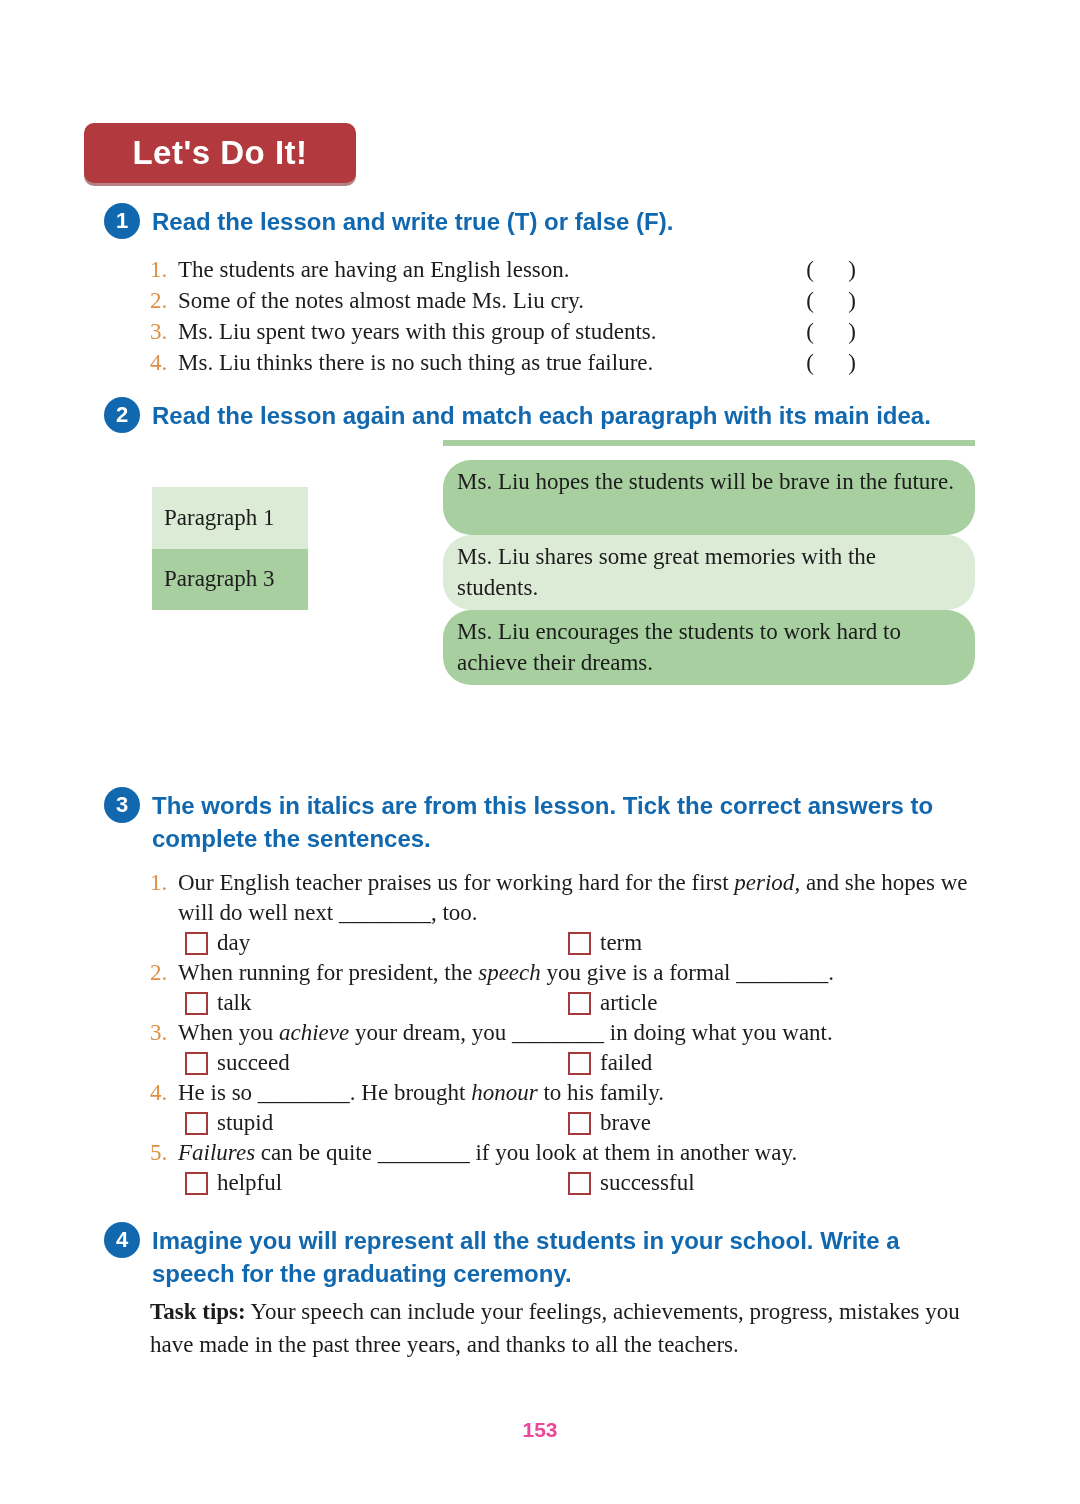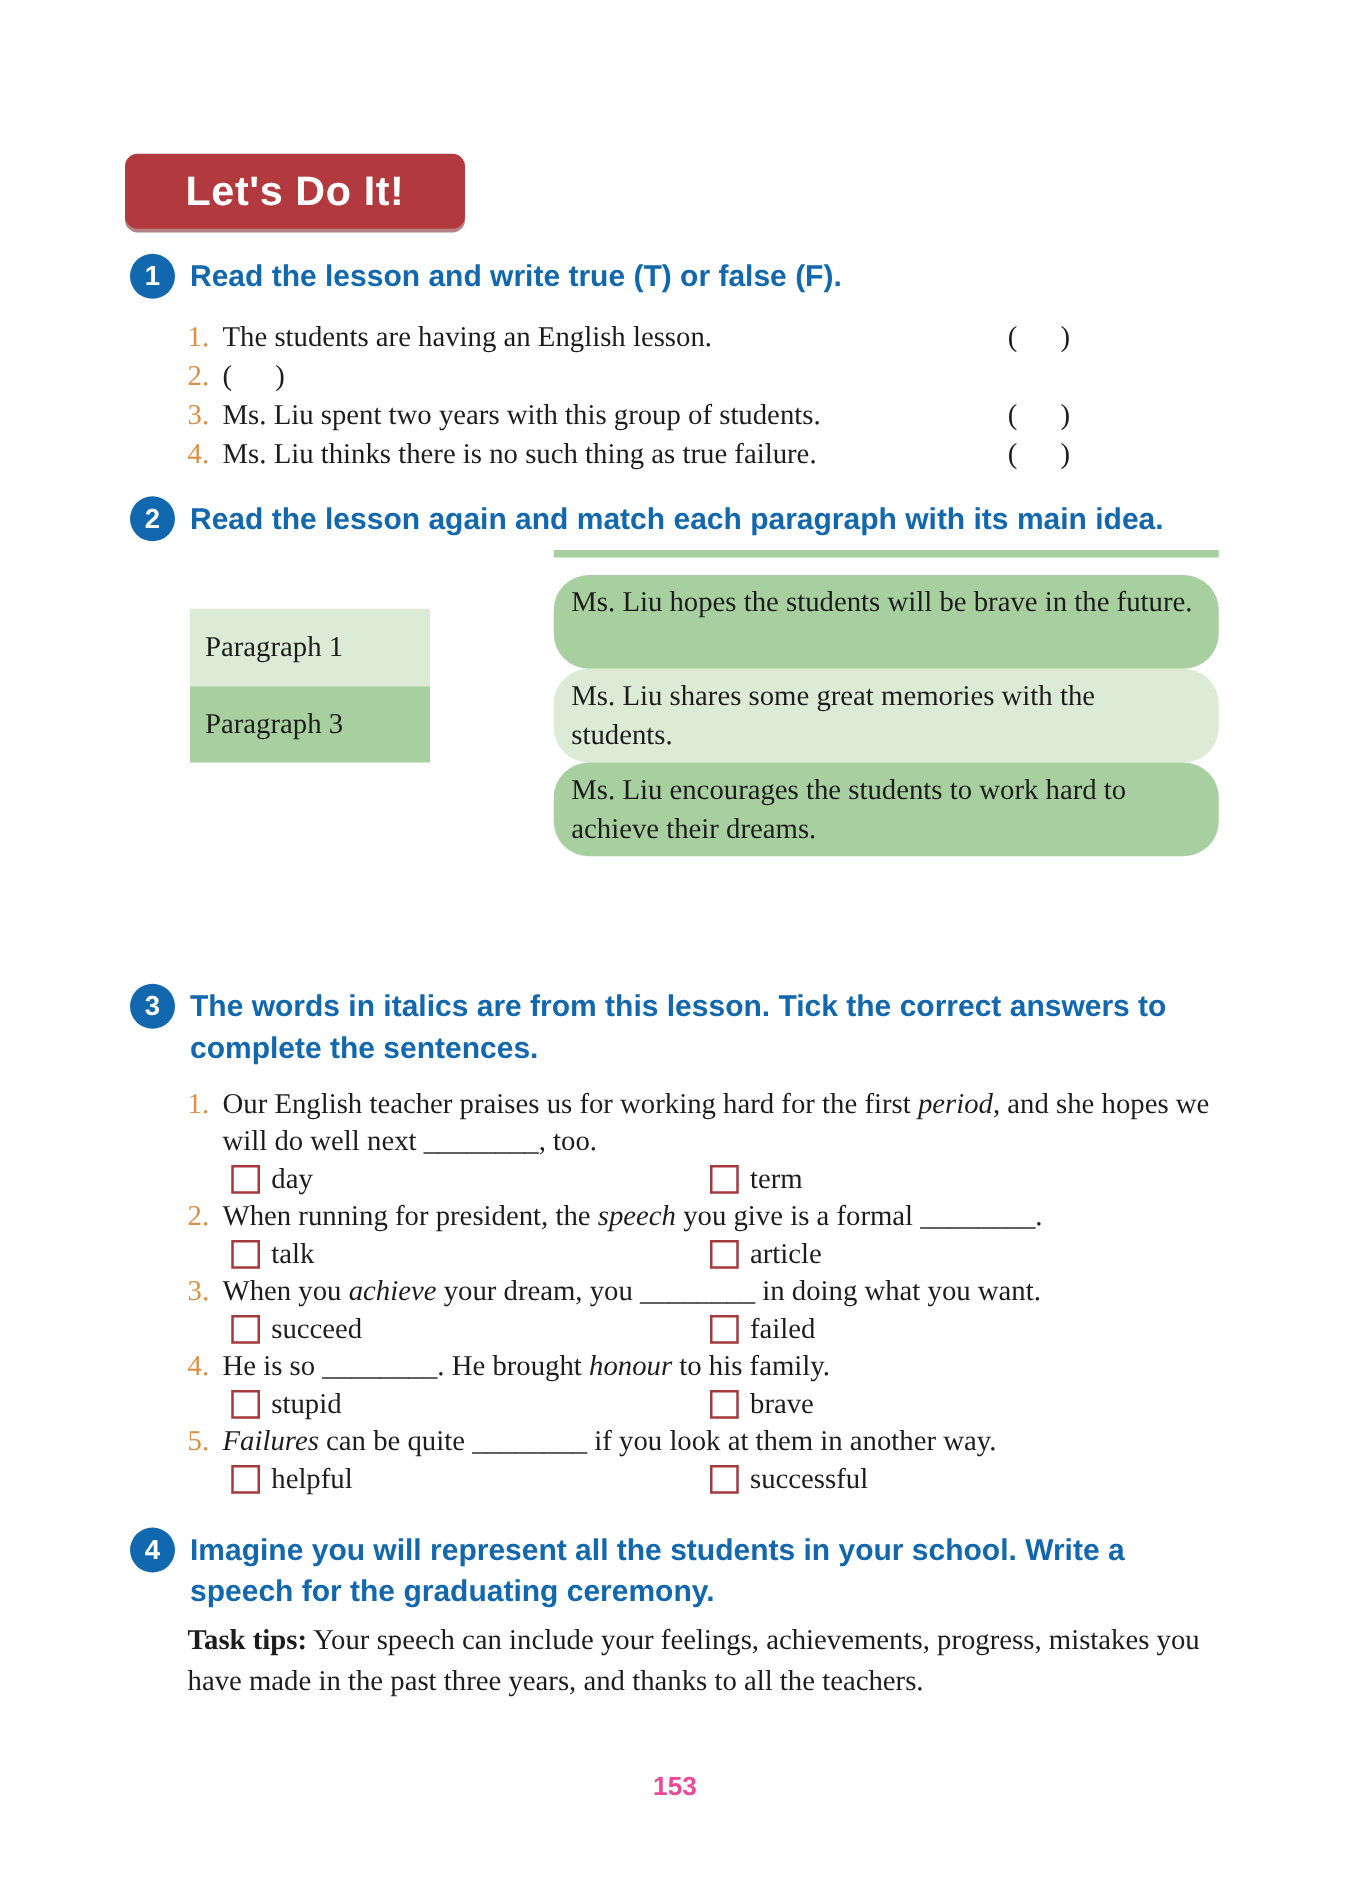--- a/index.html
+++ b/index.html
@@ -4,21 +4,21 @@
 <style>
   html,body { margin:0; padding:0; background:#ffffff; }
   .page {
     position:relative; width:1080px; height:1504px; background:#ffffff;
     font-family:"Liberation Serif","DejaVu Serif",serif; color:#1c1c1c;
     overflow:hidden;
   }
 
   
   .banner {
-    position:absolute; left:100px; top:123px; width:272px; height:60px;
+    position:absolute; left:84px; top:123px; width:272px; height:60px;
     background:var(--banner-red); border-radius:10px;
     display:flex; align-items:center; justify-content:center;
     box-shadow:0 3px 0 rgba(120,30,35,0.55);
   }
   .banner-label {
     font-family:"Liberation Sans",sans-serif; font-weight:bold;
     font-size:33px; color:#ffffff; letter-spacing:0.5px;
   }
 
   
@@ -40,21 +40,21 @@
 
   
   #ex1-list { position:absolute; left:150px; top:254px; width:706px; }
   .tf-row { display:flex; font-size:23px; line-height:31px; }
   .tf-num { color:var(--number-orange); flex:0 0 28px; }
   .tf-text { flex:1 1 auto; }
   .tf-marks { flex:0 0 auto; }
 
   
   .match-strip { position:absolute; left:443px; top:440px; width:532px; height:6px; background:var(--green-dark); }
-  .match-left  { position:absolute; left:152px; top:487px; width:192px; }
+  .match-left  { position:absolute; left:152px; top:487px; width:156px; }
   .para-cell {
     height:61.5px; display:flex; align-items:center; padding-left:12px;
     font-size:23px; box-sizing:border-box;
   }
   .para-cell:nth-child(odd)  { background:var(--green-light); }
   .para-cell:nth-child(even) { background:var(--green-dark); }
   .match-right { position:absolute; left:443px; top:460px; width:532px; }
   .idea-cell {
     min-height:75px; padding:6px 14px 4px 14px; font-size:23px; line-height:31px;
     box-sizing:border-box;
@@ -100,20 +100,21 @@
   </div>
 
   <div id="ex1-list">
     <div class="tf-row">
       <span class="tf-num">1.</span>
       <span class="tf-text">The students are having an English lesson.</span>
       <span class="tf-marks">(&nbsp;&nbsp;&nbsp;&nbsp;&nbsp;&nbsp;)</span>
     </div>
     <div class="tf-row">
       <span class="tf-num">2.</span>
+      <span class="tf-text">Some of the notes almost made Ms. Liu cry.</span>
       <span class="tf-marks">(&nbsp;&nbsp;&nbsp;&nbsp;&nbsp;&nbsp;)</span>
     </div>
     <div class="tf-row">
       <span class="tf-num">3.</span>
       <span class="tf-text">Ms. Liu spent two years with this group of students.</span>
       <span class="tf-marks">(&nbsp;&nbsp;&nbsp;&nbsp;&nbsp;&nbsp;)</span>
     </div>
     <div class="tf-row">
       <span class="tf-num">4.</span>
       <span class="tf-text">Ms. Liu thinks there is no such thing as true failure.</span>

